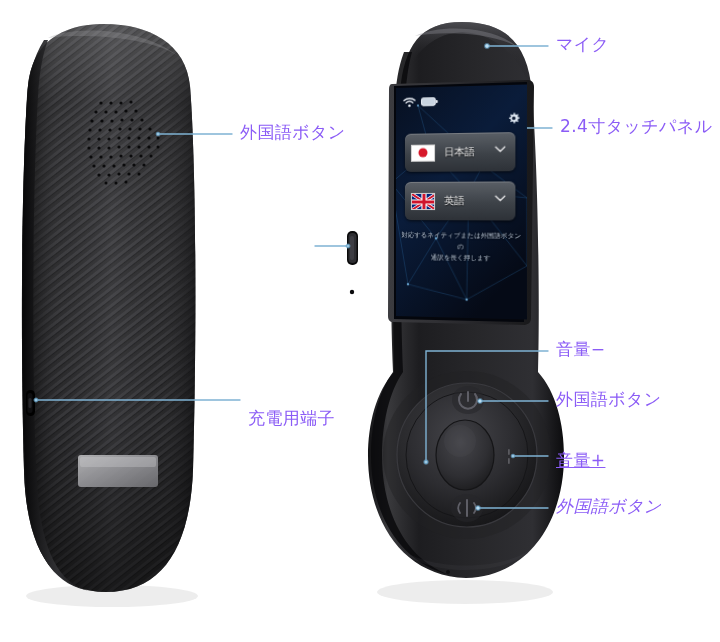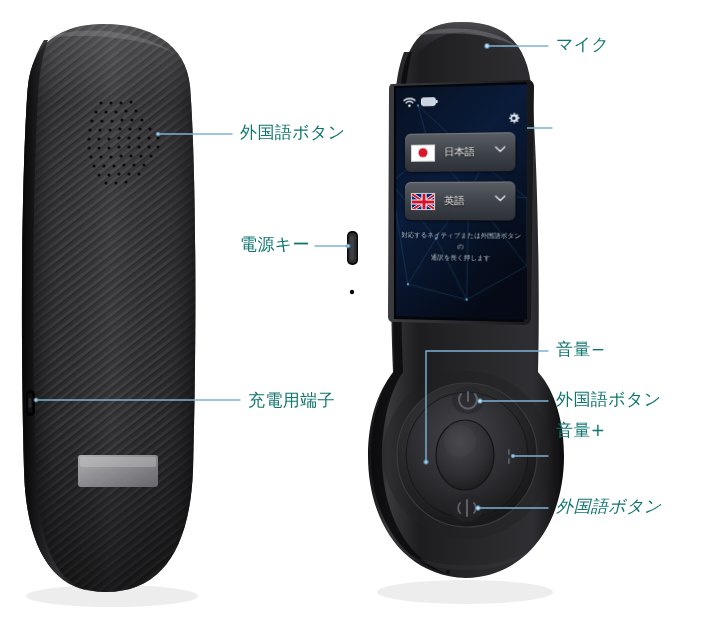--- a/index.html
+++ b/index.html
@@ -12,21 +12,21 @@
     position:relative;
   }
   #stage{position:absolute;inset:0;width:720px;height:642px;}
   svg.layer{position:absolute;left:0;top:0;width:720px;height:642px;}
 
   
   .label{
     position:absolute;
     font-family:"DejaVu Sans","Liberation Sans",sans-serif;
     font-size:17px;
-    color:#0f766e;
+    color:#8b5cf6;
     white-space:nowrap;
     letter-spacing:.4px;
     line-height:1;
   }
   .label.right{left:0;}
   .label.left{text-align:right;}
 
   
   .screen{
     position:absolute;
@@ -452,28 +452,28 @@
     </div>
 
     <div class="hint">
       <div>対応するネイティブまたは外国語ボタンの</div>
       <div>通訳を長く押します</div>
     </div>
   </div>
 
   <div class="label right" style="left:240px;top:124px;">外国語ボタン</div>
 
-  <div class="label left" style="left:150px;top:236px;width:160px;">電源キー</div>
-
-  <div class="label right" style="left:248px;top:392px;">充電用端子</div>
+
+  <div class="label right" style="left:248px;top:410px;">充電用端子</div>
 
   <div class="label right" style="left:556px;top:36px;">マイク</div>
 
+  <div class="label right" style="left:560px;top:118px;">2.4寸タッチパネル</div>
 
   <div class="label right" style="left:556px;top:341px;text-align:center;">音量−</div>
 
   <div class="label right" style="left:556px;top:391px;">外国語ボタン</div>
 
-  <div class="label right" style="left:556px;top:422px;">音量+</div>
+  <div class="label right" style="left:556px;top:452px;text-decoration:underline;">音量+</div>
 
   <div class="label right" style="left:556px;top:498px;font-style:italic;">外国語ボタン</div>
 
 </div>
 
 </body></html>

